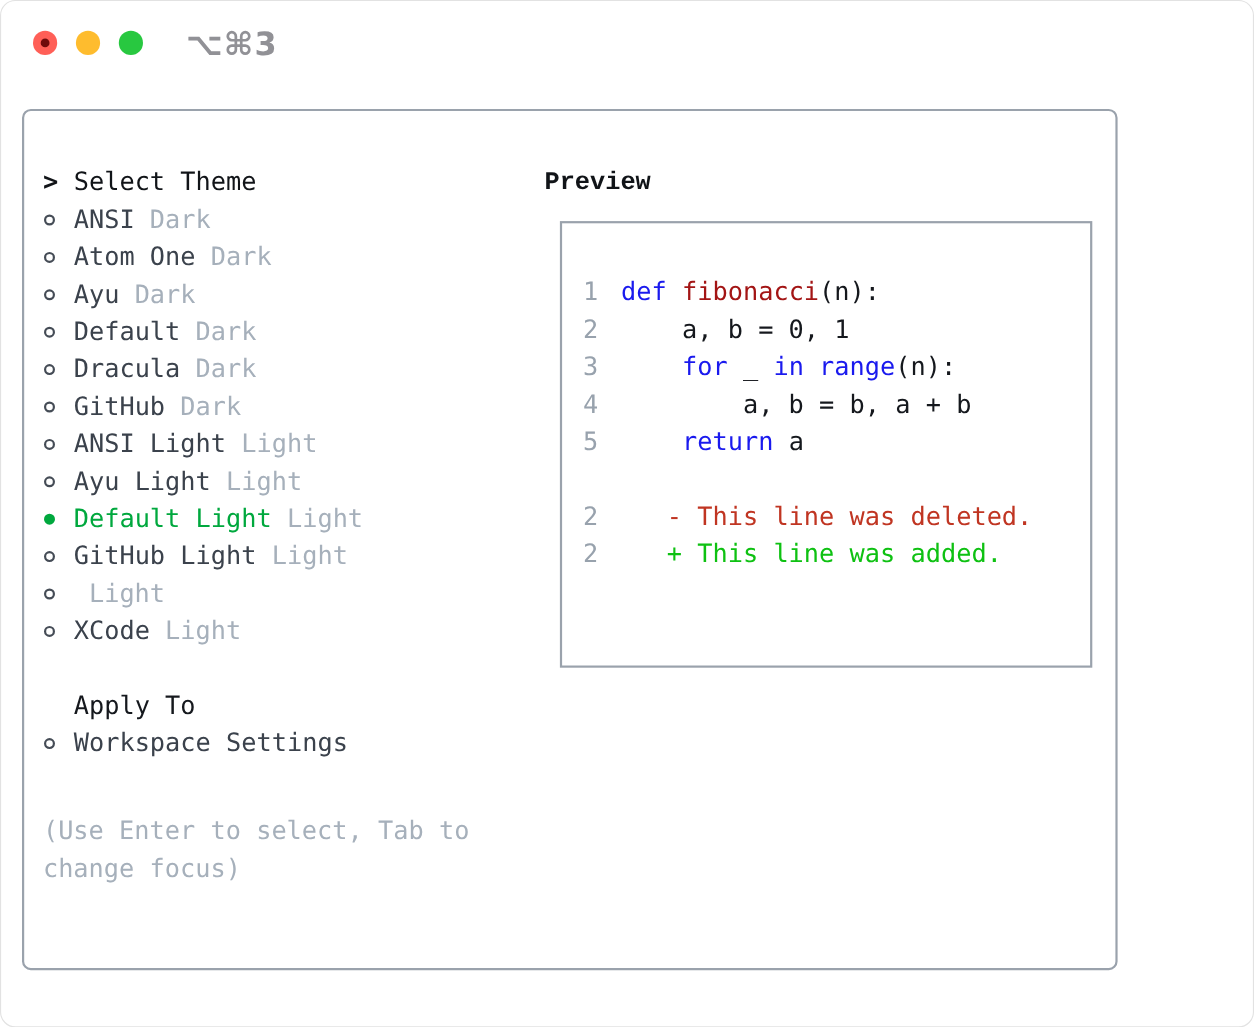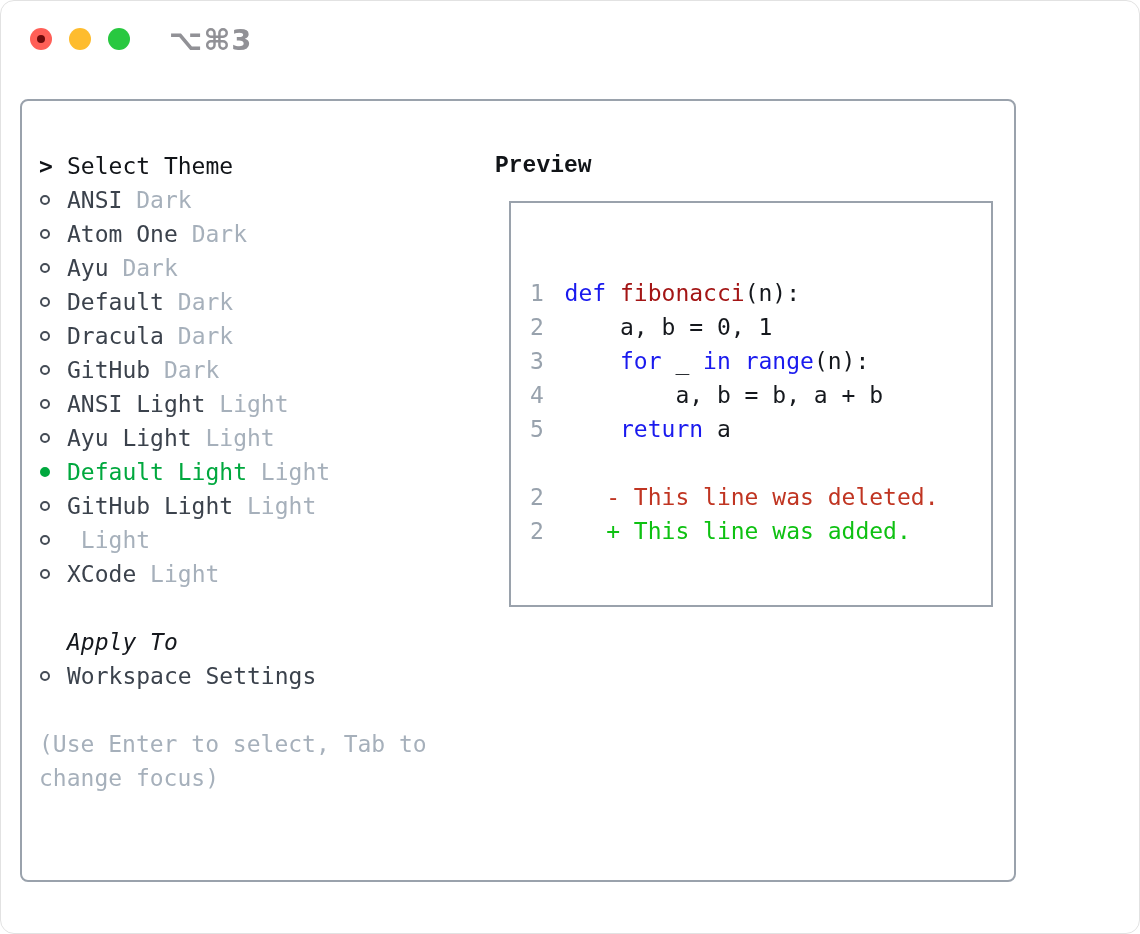--- a/index.html
+++ b/index.html
@@ -46,30 +46,30 @@
   .h { font-weight:normal; color:#111418; }
   .radio {
     width:10px; height:10px; border-radius:50%;
     border:2px solid #454c56; background:transparent; margin-left:1px;
   }
   .radio.on { background:#00a83e; border-color:#00a83e; }
   .name { color:#3b424c; }
   .name.selected { color:#00a83e; }
   .variant { color:#a6b0bb; margin-left:1ch; }
   .help {
-    margin-top:34px; max-width:396px; color:#a6b0bb;
+    margin-top:46px; max-width:396px; color:#a6b0bb;
     white-space:normal; line-height:34px;
   }
 
   
   .preview-title { position:absolute; left:473px; top:48px; height:34px; line-height:34px; font-weight:bold; color:#111418;font-family:Liberation Mono, monospace; }
   .preview-box {
     position:absolute; left:487px; top:100px; width:484px; height:406px;
     border:2px solid #9aa2ac; background:#ffffff;
-    padding:73px 0 0 19px; overflow:hidden;
+    padding:46px 0 0 19px; overflow:hidden;
   }
   .cl { white-space:pre; height:34px; line-height:34px; font-size:23px; }
   .ln { display:inline-block; width:2.5ch; color:#98a2ad; }
   .kw  { color:#1a1aee; }
   .fn  { color:#a31515; }
   .pl  { color:#15181d; }
   .ctx { color:#8b949d; }
   .del { color:#c03522; }
   .add { color:#0ec112;margin-top:23px; }
 </style>
@@ -154,21 +154,21 @@
         <div class="row">
           <span class="bullet"><span class="radio"></span></span>
           <span class="name">XCode</span>
           <span class="variant">Light</span>
         </div>
 
         <div class="row spacer"></div>
 
         <div class="row">
           <span class="bullet"></span>
-          <span style="color:#15181d;font-style:italic;">Apply To</span>
+          <span style="color:#15181d;">Apply To</span>
         </div>
         <div class="row">
           <span class="bullet"><span class="radio"></span></span>
           <span class="name">Workspace Settings</span>
         </div>
 
         <div class="help">(Use Enter to select, Tab to change focus)</div>
       </div>
 
       <div class="preview-title">Preview</div>

